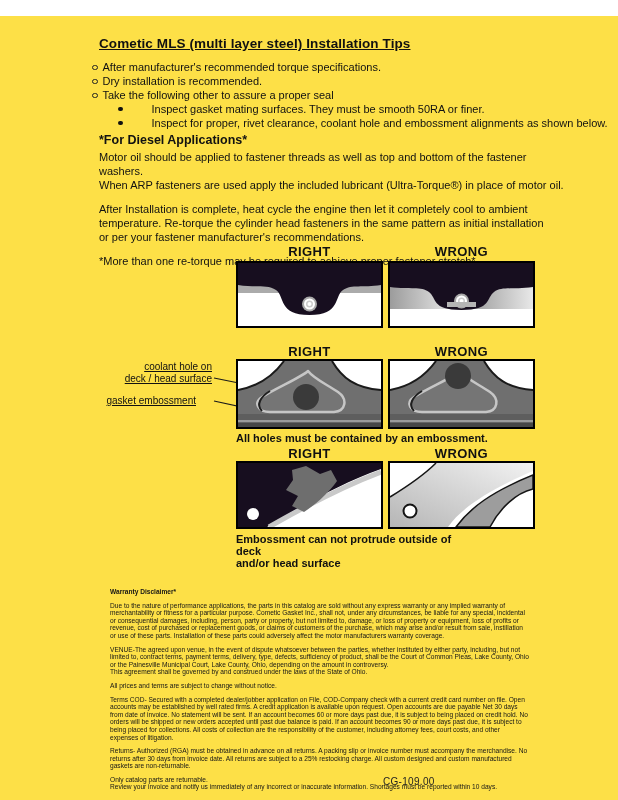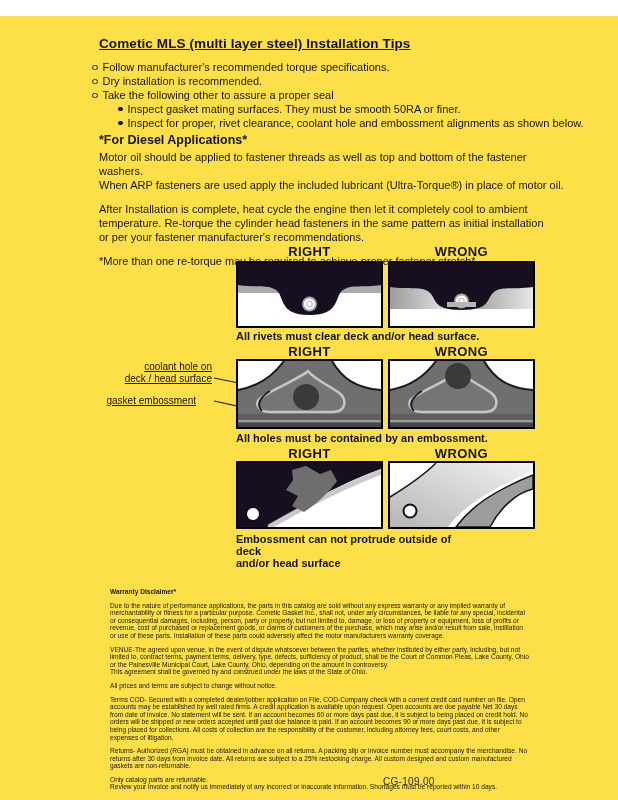--- a/index.html
+++ b/index.html
@@ -10,21 +10,21 @@
   .abs{position:absolute;}
   .doc-title{
     left:99px;top:20px;font-size:13.5px;font-weight:700;
     text-decoration:underline;white-space:nowrap;letter-spacing:.1px;
   }
   .bullets{left:92px;top:44px;font-size:11px;line-height:14px;width:500px;}
   .brow{display:flex;align-items:flex-start;white-space:nowrap;}
   .brow .mk{flex:0 0 auto;width:4.5px;height:4.5px;border-radius:50%;margin:4.5px 5px 0 0;}
   .mk.open{border:1px solid #222;background:transparent;width:3.5px;height:3.5px;}
   .mk.fill{background:#111;}
-  .brow.lvl2{margin-left:26px;}
+  .brow.lvl2{margin-left:26px;gap:24px;}
   .diesel-h{left:99px;top:117px;font-size:12.5px;font-weight:700;}
   .diesel-p{left:99px;top:134px;width:470px;font-size:11px;line-height:14px;}
   .diesel-p p{margin:0 0 10px 0;white-space:pre-line;}
   .dlab{width:147px;text-align:center;font-size:13px;font-weight:700;letter-spacing:.4px;}
   .panel{width:147px;border:2px solid #000;box-sizing:border-box;background:#fff;}
   .panel svg{display:block;}
   .cap{font-size:11px;font-weight:700;line-height:12px;white-space:pre-line;}
   .ann{font-size:10px;line-height:12px;text-align:right;white-space:pre-line;color:#111;text-decoration:underline;}
   .warranty{left:110px;top:572px;width:420px;font-size:6.6px;line-height:7.6px;color:#151515;}
   .warranty .wh{font-weight:700;margin:0 0 6px 0;}
@@ -34,21 +34,21 @@
 </head>
 <body>
 
 <div class="page">
 
   <div class="abs doc-title">Cometic MLS (multi layer steel) Installation Tips</div>
 
   <div class="abs bullets">
     <div class="brow">
       <span class="mk open"></span>
-      <span>Follow manufacturer's recommended torque specifications.</span>
+      <span>After manufacturer's recommended torque specifications.</span>
     </div>
     <div class="brow">
       <span class="mk open"></span>
       <span>Dry installation is recommended.</span>
     </div>
     <div class="brow">
       <span class="mk open"></span>
       <span>Take the following other to assure a proper seal</span>
     </div>
     <div class="brow lvl2">
@@ -101,21 +101,20 @@
       <rect x="0" y="46" width="143" height="17" fill="#ffffff"></rect>
       <path d="M0,0 H143 V24 C122,27 112,23 104,29 C96,35 102,47 71.5,47 C41,47 47,35 39,29 C31,23 21,27 0,24 Z" fill="#170e1f"></path>
       <circle cx="71.5" cy="38" r="7.5" fill="#a8a8a8"></circle>
       <circle cx="71.5" cy="38" r="5.5" fill="#ffffff"></circle>
       <circle cx="71.5" cy="38" r="3.5" fill="#cbcbcb"></circle>
       <circle cx="71.5" cy="38" r="2" fill="#ffffff"></circle>
       <rect x="57" y="39" width="29" height="5" fill="#b5b5b5"></rect>
     </svg>
   </div>
 
-  <div class="abs cap" style="left:236px;top:314px;">All rivets must clear deck and/or head surface.</div>
 
   <div class="abs dlab" style="left:236px;top:328px;">RIGHT</div>
   <div class="abs dlab" style="left:388px;top:328px;">WRONG</div>
 
   <div class="abs ann" style="left:80px;top:345px;width:132px;">coolant hole on
 deck / head surface</div>
   <div class="abs ann" style="left:64px;top:379px;width:132px;">gasket embossment</div>
 
   <svg class="abs" style="left:213px;top:358px;overflow:visible;" width="95" height="45" viewBox="0 0 95 45">
     <line x1="1" y1="4" x2="85" y2="21" stroke="#1a1a1a" stroke-width="1.2"></line>

